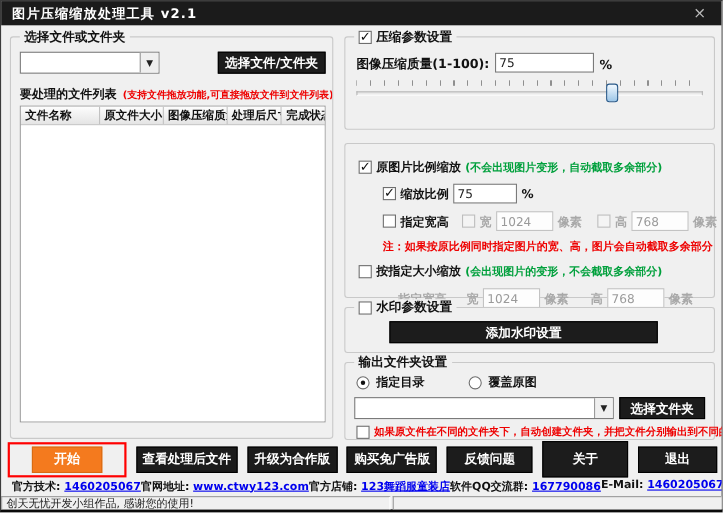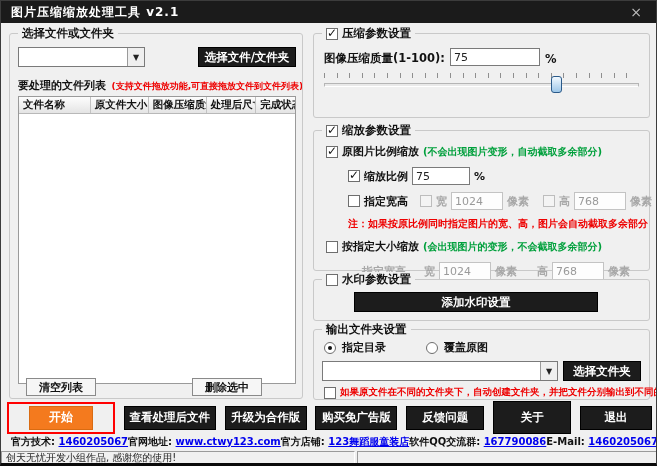--- a/index.html
+++ b/index.html
@@ -145,48 +145,40 @@
     <div class="filetable">
       <div class="fthead">
         <div class="hcell" style="width:26%">文件名称</div>
         <div class="hcell" style="width:21%">原文件大小</div>
         <div class="hcell" style="width:21%">图像压缩质量</div>
         <div class="hcell" style="width:18%">处理后尺寸</div>
         <div class="hcell" style="width:14%; border-right:none">完成状态</div>
       </div>
       <div class="ftbody"></div>
     </div>
-    <div class="list-btns">
-      <div class="btn-win btn-clear">清空列表</div>
-      <div class="btn-win btn-del">删除选中</div>
-    </div>
   </div>
 
   <div class="group group-compress">
     <div class="group-title">
       <span class="cb on"></span>
       <span>压缩参数设置</span>
     </div>
     <div class="qrow">
       <span>图像压缩质量(1-100):</span>
       <input class="txt" value="75" style="">
       <span>%</span>
     </div>
     <div class="sliderwrap">
       <div class="ticks"></div>
       <div class="track"></div>
       <div class="thumb" style="left: 72%;"></div>
     </div>
   </div>
 
   <div class="group group-scale">
-    <div class="group-title">
-      <span class="cb on"></span>
-      <span>缩放参数设置</span>
-    </div>
     <div class="srow r1">
       <span class="cb on"></span>
       <span>原图片比例缩放</span>
       <span class="green">(不会出现图片变形，自动截取多余部分)</span>
     </div>
     <div class="srow r2">
       <span class="cb on"></span>
       <span>缩放比例</span>
       <input class="txt" value="75" style="">
       <span>%</span>

